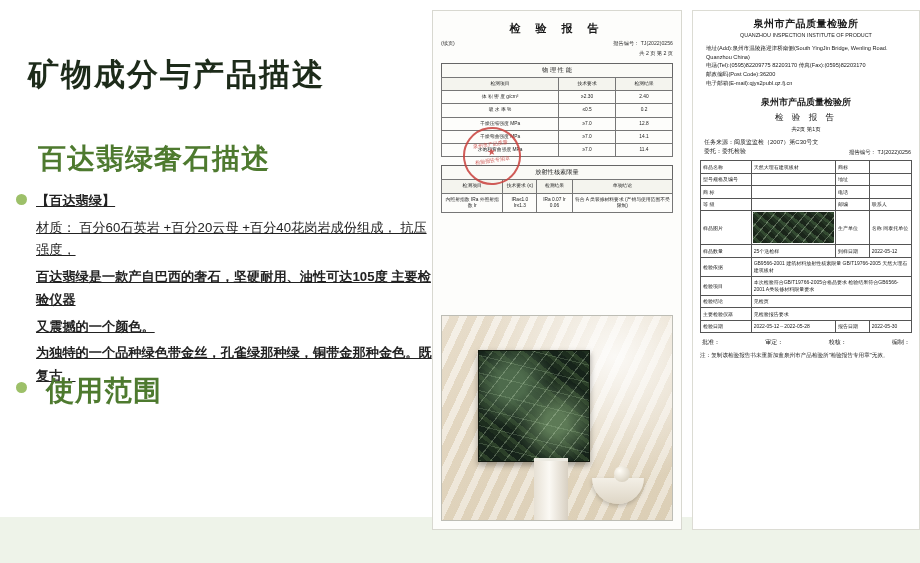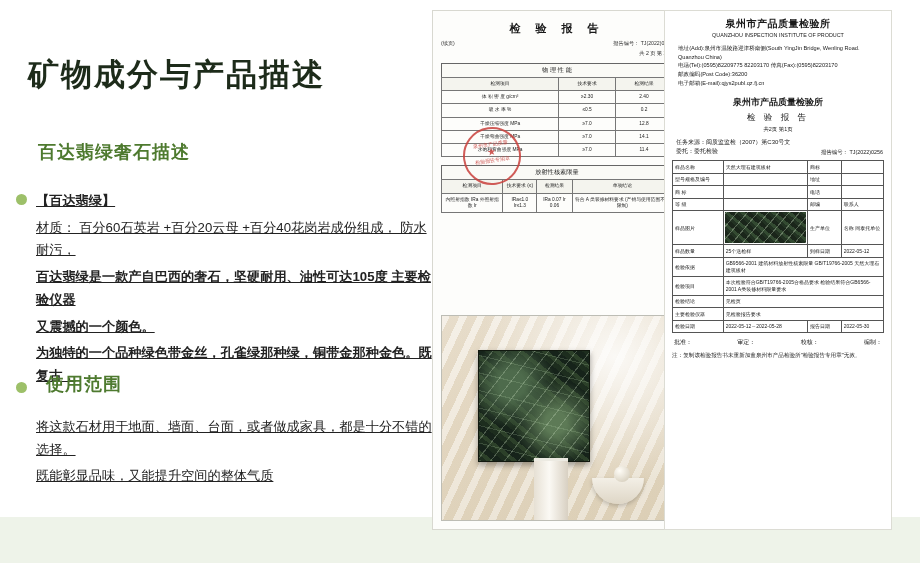--- a/index.html
+++ b/index.html
@@ -34,21 +34,21 @@
     position: absolute;
     left: 28px; top: 56px;
     font-size: 31px;
     font-weight: bold;
     color: #1d2b1a;
     letter-spacing: 2px;
     line-height: 1.2;
   }
   .section-head {
     position: absolute;
-    font-size: 18px;
+    font-size: 28px;
     font-weight: bold;
     color: #4e7a2f;
     letter-spacing: 1px;
   }
   .section-head.one { left: 38px; top: 140px; }
   .section-head.two { left: 46px; top: 372px; }
 
   .bullet-dot {
     position: absolute;
     width: 11px; height: 11px;
@@ -191,21 +191,21 @@
     position: absolute;
     left: 172px; bottom: 38px;
     width: 16px; height: 16px;
     border-radius: 50%;
     background: radial-gradient(circle at 35% 30%, #fffdf7, #cfc6b3);
   }
 
   
   .report-right {
     position: absolute;
-    left: 664px; top: 10px;
+    left: 692px; top: 10px;
     width: 228px; height: 520px;
     background: #ffffff;
     border: 1px solid #dcdcd4;
     overflow: hidden;
     font-size: 6px;
     color: #1a1a1a;
     padding: 6px 7px;
   }
   .rr-org {
     font-size: 10px;
@@ -307,32 +307,28 @@
 
   <div class="bottom-band"></div>
 
   <div class="left-col">
     <div class="main-title">矿物成分与产品描述</div>
 
     <div class="section-head one">百达翡绿奢石描述</div>
     <div class="bullet-dot b1"></div>
     <div class="body-block one">
       <p class="para-bold">【百达翡绿】</p>
-      <p>材质： 百分60石英岩 +百分20云母 +百分40花岗岩成份组成， 防水耐污，</p>
+      <p>材质： 百分60石英岩 +百分20云母 +百分40花岗岩成份组成， 抗压强度，</p>
       <p class="para-bold">百达翡绿是一款产自巴西的奢石，坚硬耐用、油性可达105度 主要检验仪器</p>
       <p class="para-bold">又震撼的一个颜色。</p>
       <p class="para-bold">为独特的一个品种绿色带金丝，孔雀绿那种绿，铜带金那种金色。既复古，</p>
     </div>
 
     <div class="section-head two">使用范围</div>
     <div class="bullet-dot b2"></div>
-    <div class="body-block two">
-      <p>将这款石材用于地面、墙面、台面，或者做成家具，都是十分不错的选择。</p>
-      <p>既能彰显品味，又能提升空间的整体气质</p>
-    </div>
   </div>
 
   <div class="report-mid">
     <div class="rm-head">检 验 报 告</div>
     <div class="rm-meta">
       <span>(续页)</span>
       <span>报告编号： TJ(2022)0256</span>
     </div>
     <div class="rm-subline" style="text-align:right">共 2 页 第 2 页</div>
 

